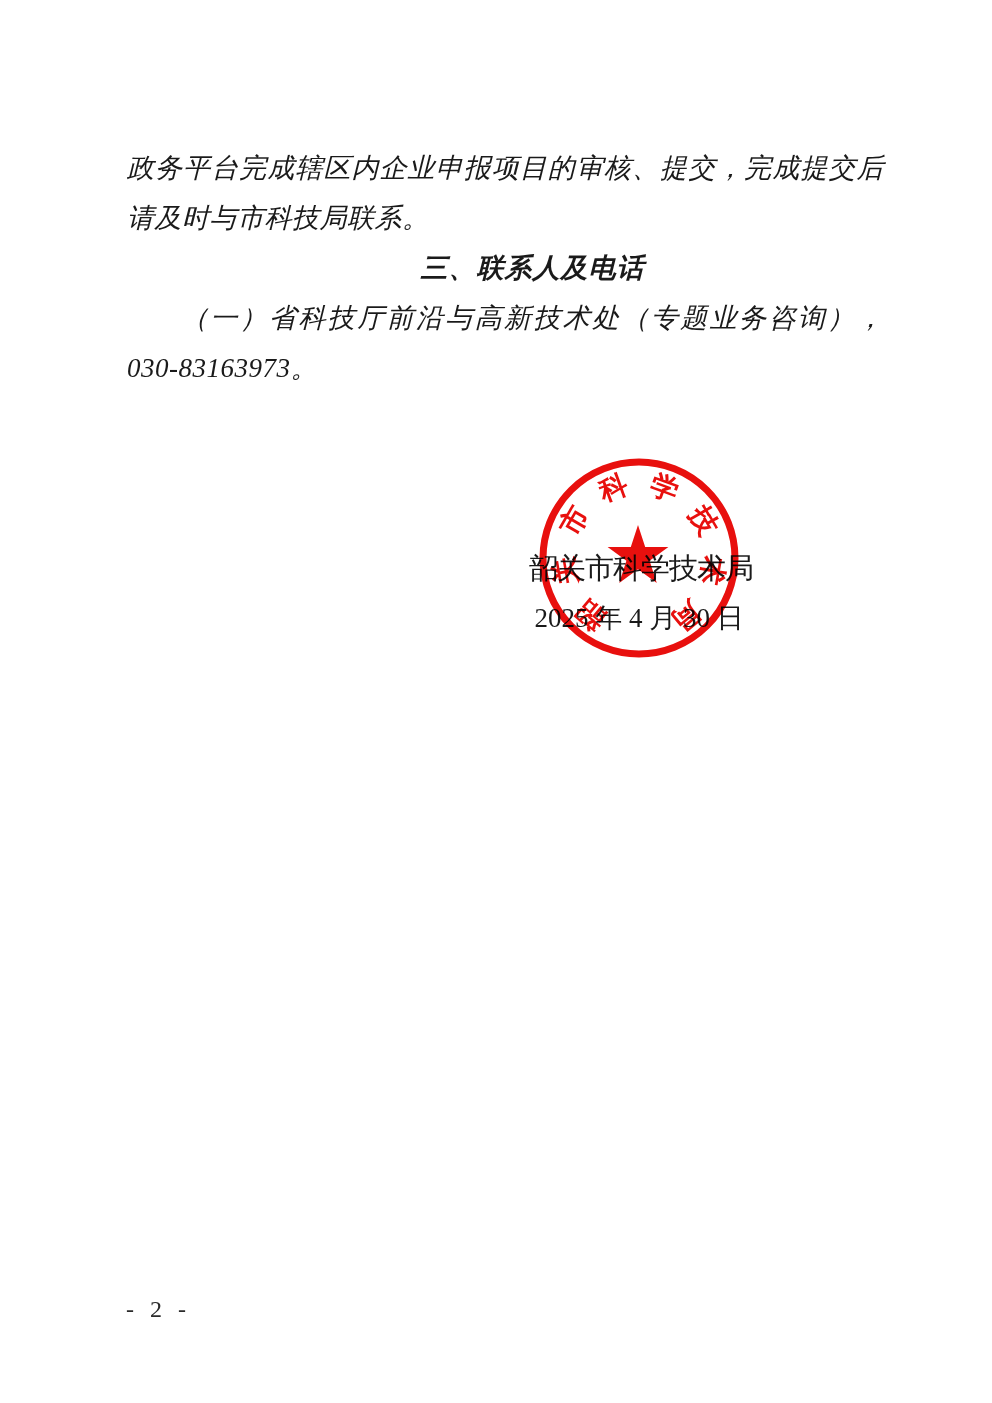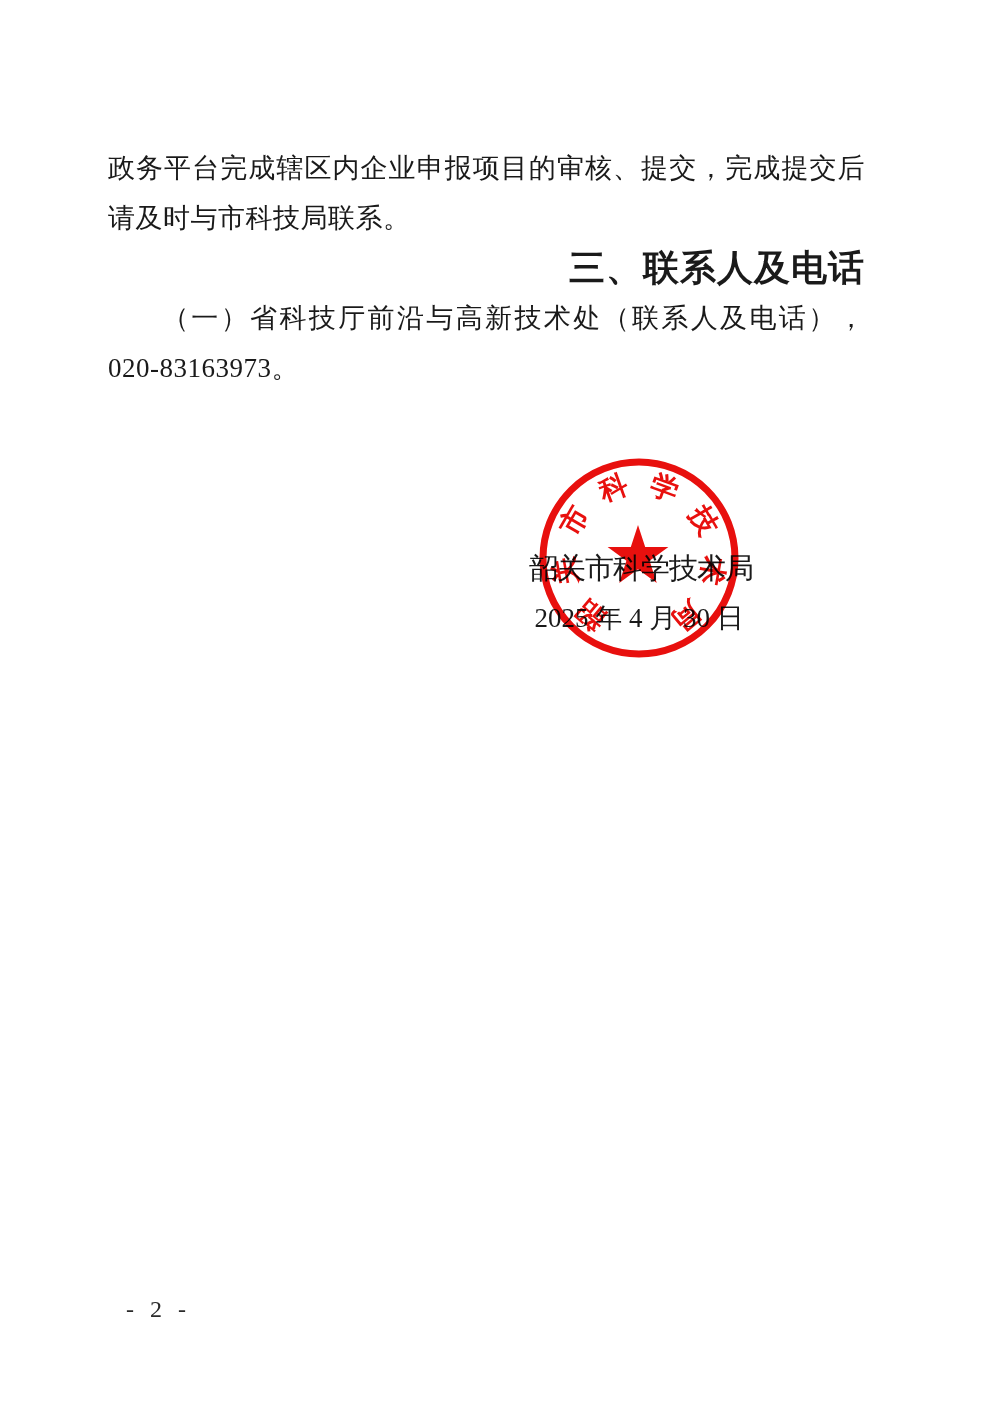--- a/index.html
+++ b/index.html
@@ -7,38 +7,39 @@
     position: relative;
     width: 992px;
     height: 1403px;
     background: #ffffff;
     overflow: hidden;
     font-family: "Liberation Serif", "DejaVu Serif", serif;
     color: #1a1a1a;
   }
   .doc-text {
     position: absolute;
-    left: 108px;
+    left: 127px;
     top: 143px;
     width: 757px;
     font-size: 27px;
     line-height: 50px;
     text-align: justify;
     letter-spacing: 0.5px;
+    font-style: italic;
   }
   .doc-text p { margin: 0; }
   .para-indent { text-indent: 54px; }
   .section-heading {
     font-family: "Liberation Sans", "DejaVu Sans", sans-serif;
     font-weight: bold;
-    font-size: 36px;
+    font-size: 27px;
     line-height: 50px;
     margin: 0;
     text-indent: 54px;
-    text-align: right;
+    text-align: center;
     letter-spacing: 1px;
   }
   .phone { white-space: nowrap; }
   .sig-org {
     position: absolute;
     left: 528px;
     top: 551px;
     width: 226px;
     text-align: center;
     font-size: 29px;
@@ -78,21 +79,21 @@
   }
 </style>
 </head>
 <body>
 
 <div class="page">
 
   <div class="doc-text">
     <p>政务平台完成辖区内企业申报项目的审核、提交，完成提交后请及时与市科技局联系。</p>
     <p class="section-heading">三、联系人及电话</p>
-    <p class="para-indent"><span>（一）省科技厅前沿与高新技术处（联系人及电话），</span><span class="phone">020-83163973。</span></p>
+    <p class="para-indent"><span>（一）省科技厅前沿与高新技术处（专题业务咨询），</span><span class="phone">030-83163973。</span></p>
   </div>
 
   <div class="sig-org">韶关市科学技术局</div>
 
   <div class="sig-date">2025 年 4 月 30 日</div>
 
   <div class="seal">
     <svg id="seal-svg" width="224" height="224" viewBox="0 0 224 224" xmlns="http://www.w3.org/2000/svg">
       <circle id="seal-ring" cx="112" cy="112" r="96" fill="none" stroke="#e8100e" stroke-width="7"></circle>
       <polygon id="seal-star" fill="#e8100e" points="111,79 118.2,101.1 141.4,101.1 122.6,114.8 129.8,136.9 111,123.2 92.2,136.9 99.4,114.8 80.6,101.1 103.8,101.1"></polygon>

